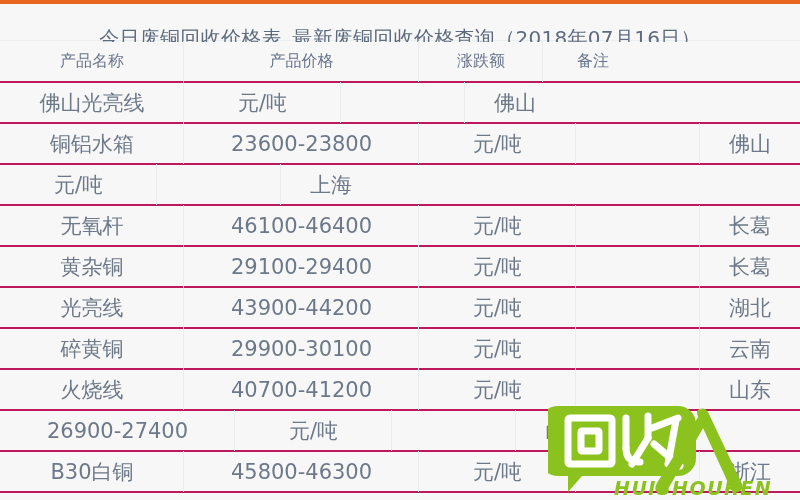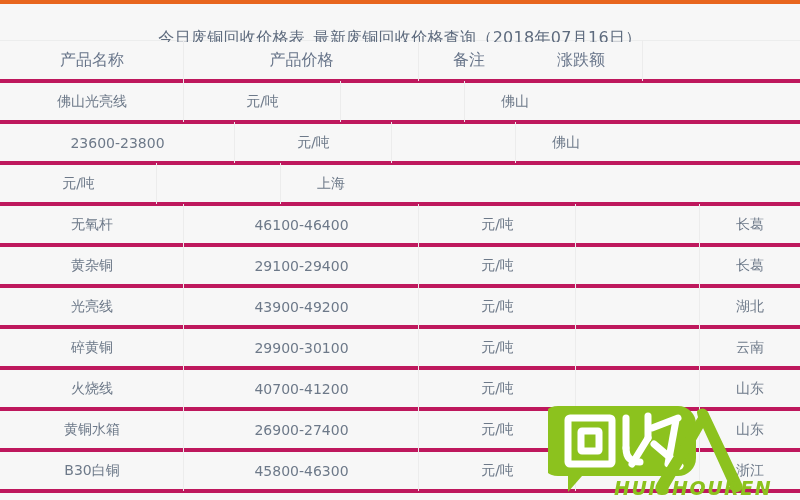--- a/index.html
+++ b/index.html
@@ -37,54 +37,54 @@
     width: 800px;
     height: 37px;
     background: #f7f7f7;
     display: flex;
     align-items: center;
     justify-content: center;
     border-bottom: 1px solid #eceded;
   }
 
   .title-text {
-    font-size: 16px;
+    font-size: 20px;
     color: #5e6b7e;
     letter-spacing: 0.3px;
     white-space: nowrap;
     font-weight: 400;
     margin-top: 33px;
   }
 
   
   .table {
     position: absolute;
     top: 42px; left: 0;
     width: 800px;
   }
 
   .row {
     position: relative;
     display: flex;
     height: 41px;
     align-items: center;
     background: #f7f7f7;
-    border-bottom: 4px solid #be185d;
+    border-bottom: 2px solid #be185d;
   }
 
   .row.header-row {
     background: #f7f7f7;
   }
 
   .cell {
     height: 41px;
     display: flex;
     align-items: center;
     justify-content: center;
-    font-size: 14px;
+    font-size: 21px;
     color: #6d7989;
     white-space: nowrap;
     position: relative;
     z-index: 2;
   }
 
   .cell.divided::after {
     content: "";
     position: absolute;
     right: 0;
@@ -126,31 +126,32 @@
   <div class="top-rule"></div>
 
   <div class="title-band">
     <div class="title-text">今日废铜回收价格表_最新废铜回收价格查询（2018年07月16日）</div>
   </div>
 
   <div class="table">
     <div class="row header-row" id="header-row">
         <div class="cell c-name divided">产品名称</div>
         <div class="cell c-price divided">产品价格</div>
+        <div class="cell c-chg divided">涨跌额</div>
         <div class="cell c-note">备注</div>
-        <div class="cell c-chg divided">涨跌额</div>
       </div>
     <div id="body-rows">
         <div class="row">
           <div class="cell c-name divided">佛山光亮线</div>
           <div class="cell c-unit divided">元/吨</div>
           <div class="cell c-chg divided"></div>
           <div class="cell c-note">佛山</div>
         </div>
         <div class="row">
+          <div class="cell c-name divided">铜铝水箱</div>
           <div class="cell c-price divided">23600-23800</div>
           <div class="cell c-unit divided">元/吨</div>
           <div class="cell c-chg divided"></div>
           <div class="cell c-note">佛山</div>
         </div>
         <div class="row">
           <div class="cell c-unit divided">元/吨</div>
           <div class="cell c-chg divided"></div>
           <div class="cell c-note">上海</div>
         </div>
@@ -163,41 +164,40 @@
         </div>
         <div class="row">
           <div class="cell c-name divided">黄杂铜</div>
           <div class="cell c-price divided">29100-29400</div>
           <div class="cell c-unit divided">元/吨</div>
           <div class="cell c-chg divided"></div>
           <div class="cell c-note">长葛</div>
         </div>
         <div class="row">
           <div class="cell c-name divided">光亮线</div>
-          <div class="cell c-price divided">43900-49200</div>
+          <div class="cell c-price divided">43900-44200</div>
           <div class="cell c-unit divided">元/吨</div>
           <div class="cell c-chg divided"></div>
           <div class="cell c-note">湖北</div>
         </div>
         <div class="row">
           <div class="cell c-name divided">碎黄铜</div>
           <div class="cell c-price divided">29900-30100</div>
           <div class="cell c-unit divided">元/吨</div>
           <div class="cell c-chg divided"></div>
           <div class="cell c-note">云南</div>
         </div>
         <div class="row">
           <div class="cell c-name divided">火烧线</div>
           <div class="cell c-price divided">40700-41200</div>
           <div class="cell c-unit divided">元/吨</div>
           <div class="cell c-chg divided"></div>
           <div class="cell c-note">山东</div>
         </div>
         <div class="row">
-          <div class="cell c-name divided">黄铜水箱</div>
           <div class="cell c-price divided">26900-27400</div>
           <div class="cell c-unit divided">元/吨</div>
           <div class="cell c-chg divided"></div>
           <div class="cell c-note">山东</div>
         </div>
         <div class="row">
           <div class="cell c-name divided">B30白铜</div>
           <div class="cell c-price divided">45800-46300</div>
           <div class="cell c-unit divided">元/吨</div>
           <div class="cell c-chg divided"></div>

